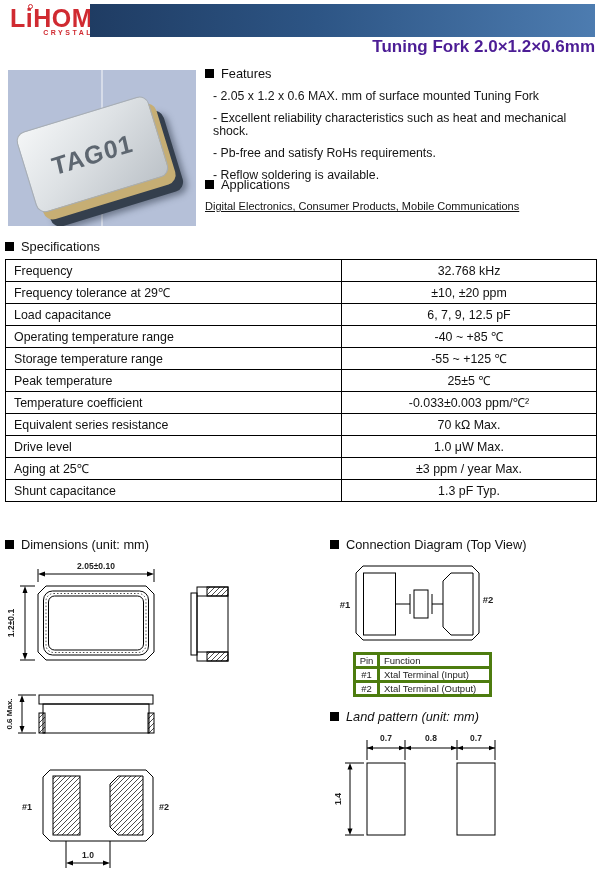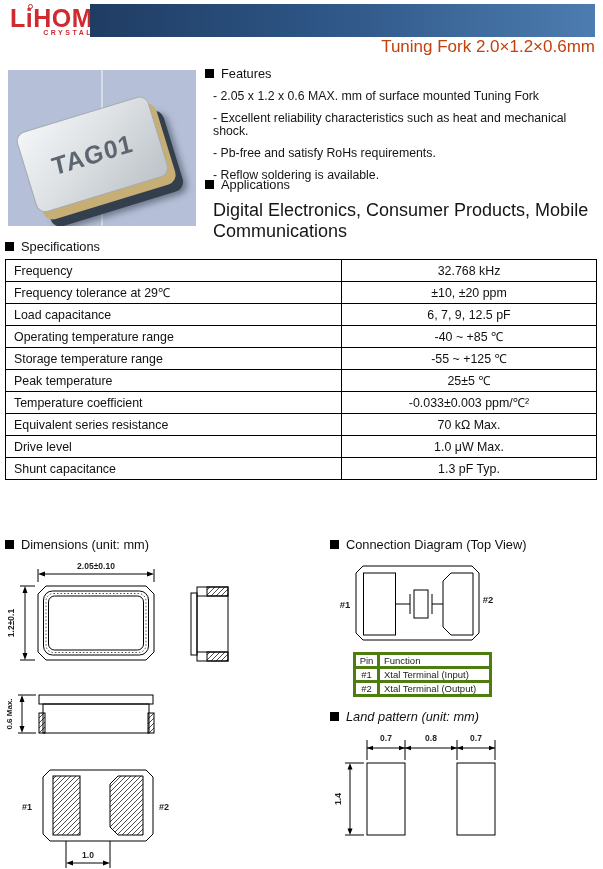--- a/index.html
+++ b/index.html
@@ -7,22 +7,22 @@
   .page { position: relative; width: 603px; height: 869px; background: #fff; overflow: hidden; }
 
   
   .logo { position: absolute; left: 10px; top: 5px; color: #d02a31; }
   .logo-main { font-size: 25px; font-weight: bold; letter-spacing: 0.5px; line-height: 26px; }
   .logo-ring { position: absolute; left: 18px; top: -1px; width: 5px; height: 5px;
                border: 1.5px solid #d02a31; border-radius: 50%; background:#fff; }
   .logo-sub { font-size: 7px; letter-spacing: 2.5px; text-align: right; margin-top: -2px; font-weight: bold; }
   .banner { position: absolute; left: 90px; top: 4px; width: 505px; height: 33px;
             background: linear-gradient(90deg, #1f3c63 0%, #2d5585 45%, #4d7cb0 100%); }
-  .page-title { position: absolute; right: 8px; top: 37px; font-size: 17px; font-weight: normal;
-                color: #c2410c; }
+  .page-title { position: absolute; right: 8px; top: 37px; font-size: 17px; font-weight: bold;
+                color: #4c1d95; }
 
   
   .photo { position: absolute; left: 8px; top: 70px; width: 188px; height: 156px;
            background: #b5c0d8; overflow: hidden; }
   .photo-glare { position: absolute; left: 93px; top: 0; width: 2px; height: 156px; background: rgba(255,255,255,0.45); }
   .crystal { position: absolute; left: 16px; top: 42px; width: 140px; height: 88px; transform: rotate(-17deg); }
   .crystal-body { position: absolute; left: 10px; top: 18px; width: 138px; height: 84px;
                   background: #343f4d; border-radius: 10px; box-shadow: 3px 4px 6px rgba(40,50,65,.5); }
   .crystal-gold { position: absolute; left: 5px; top: 9px; width: 138px; height: 84px;
                   background: #c6ae74; border-radius: 10px; }
@@ -34,21 +34,21 @@
                       transform: skewX(-4deg); }
 
   
   .sec-head { display: flex; align-items: center; gap: 7px; font-size: 12.8px; color: #111; }
   .bullet { width: 9px; height: 9px; background: #000; flex: 0 0 auto; }
 
   
   .features { position: absolute; left: 205px; top: 66px; width: 396px; }
   .feat-item { margin-left: 8px; margin-top: 9px; font-size: 12.3px; color: #151515; line-height: 13px; }
   .applications { position: absolute; left: 205px; top: 177px; width: 396px; }
-  .app-text { margin-left: 8px; margin-top: 8px; font-size: 18px; color: #151515; }
+  .app-text { margin-top: 8px; font-size: 11px; color: #151515; text-decoration: underline; }
 
   
   .specs { position: absolute; left: 5px; top: 239px; width: 600px; }
   .spec-table { width: 592px; border-collapse: collapse; margin-top: 5px; table-layout: fixed; padding-left: 43px; }
   .spec-table td { border: 1px solid #000; height: 22px; font-size: 12.4px; color: #111; }
   .spec-table td.lbl { width: 336px; padding-left: 8px; }
   .spec-table td.val { text-align: center; }
 
   
   .dim-head  { position: absolute; left: 5px;  top: 537px; }
@@ -146,20 +146,24 @@
           <td class="lbl">Temperature coefficient</td>
           <td class="val">-0.033±0.003 ppm/℃²</td>
         </tr>
         <tr>
           <td class="lbl">Equivalent series resistance</td>
           <td class="val">70 kΩ Max.</td>
         </tr>
         <tr>
           <td class="lbl">Drive level</td>
           <td class="val">1.0 μW Max.</td>
+        </tr>
+        <tr>
+          <td class="lbl">Aging at 25℃</td>
+          <td class="val">±3 ppm / year Max.</td>
         </tr>
         <tr>
           <td class="lbl">Shunt capacitance</td>
           <td class="val">1.3 pF Typ.</td>
         </tr>
       </tbody>
     </table>
   </div>
 
   <div class="sec-head dim-head">

